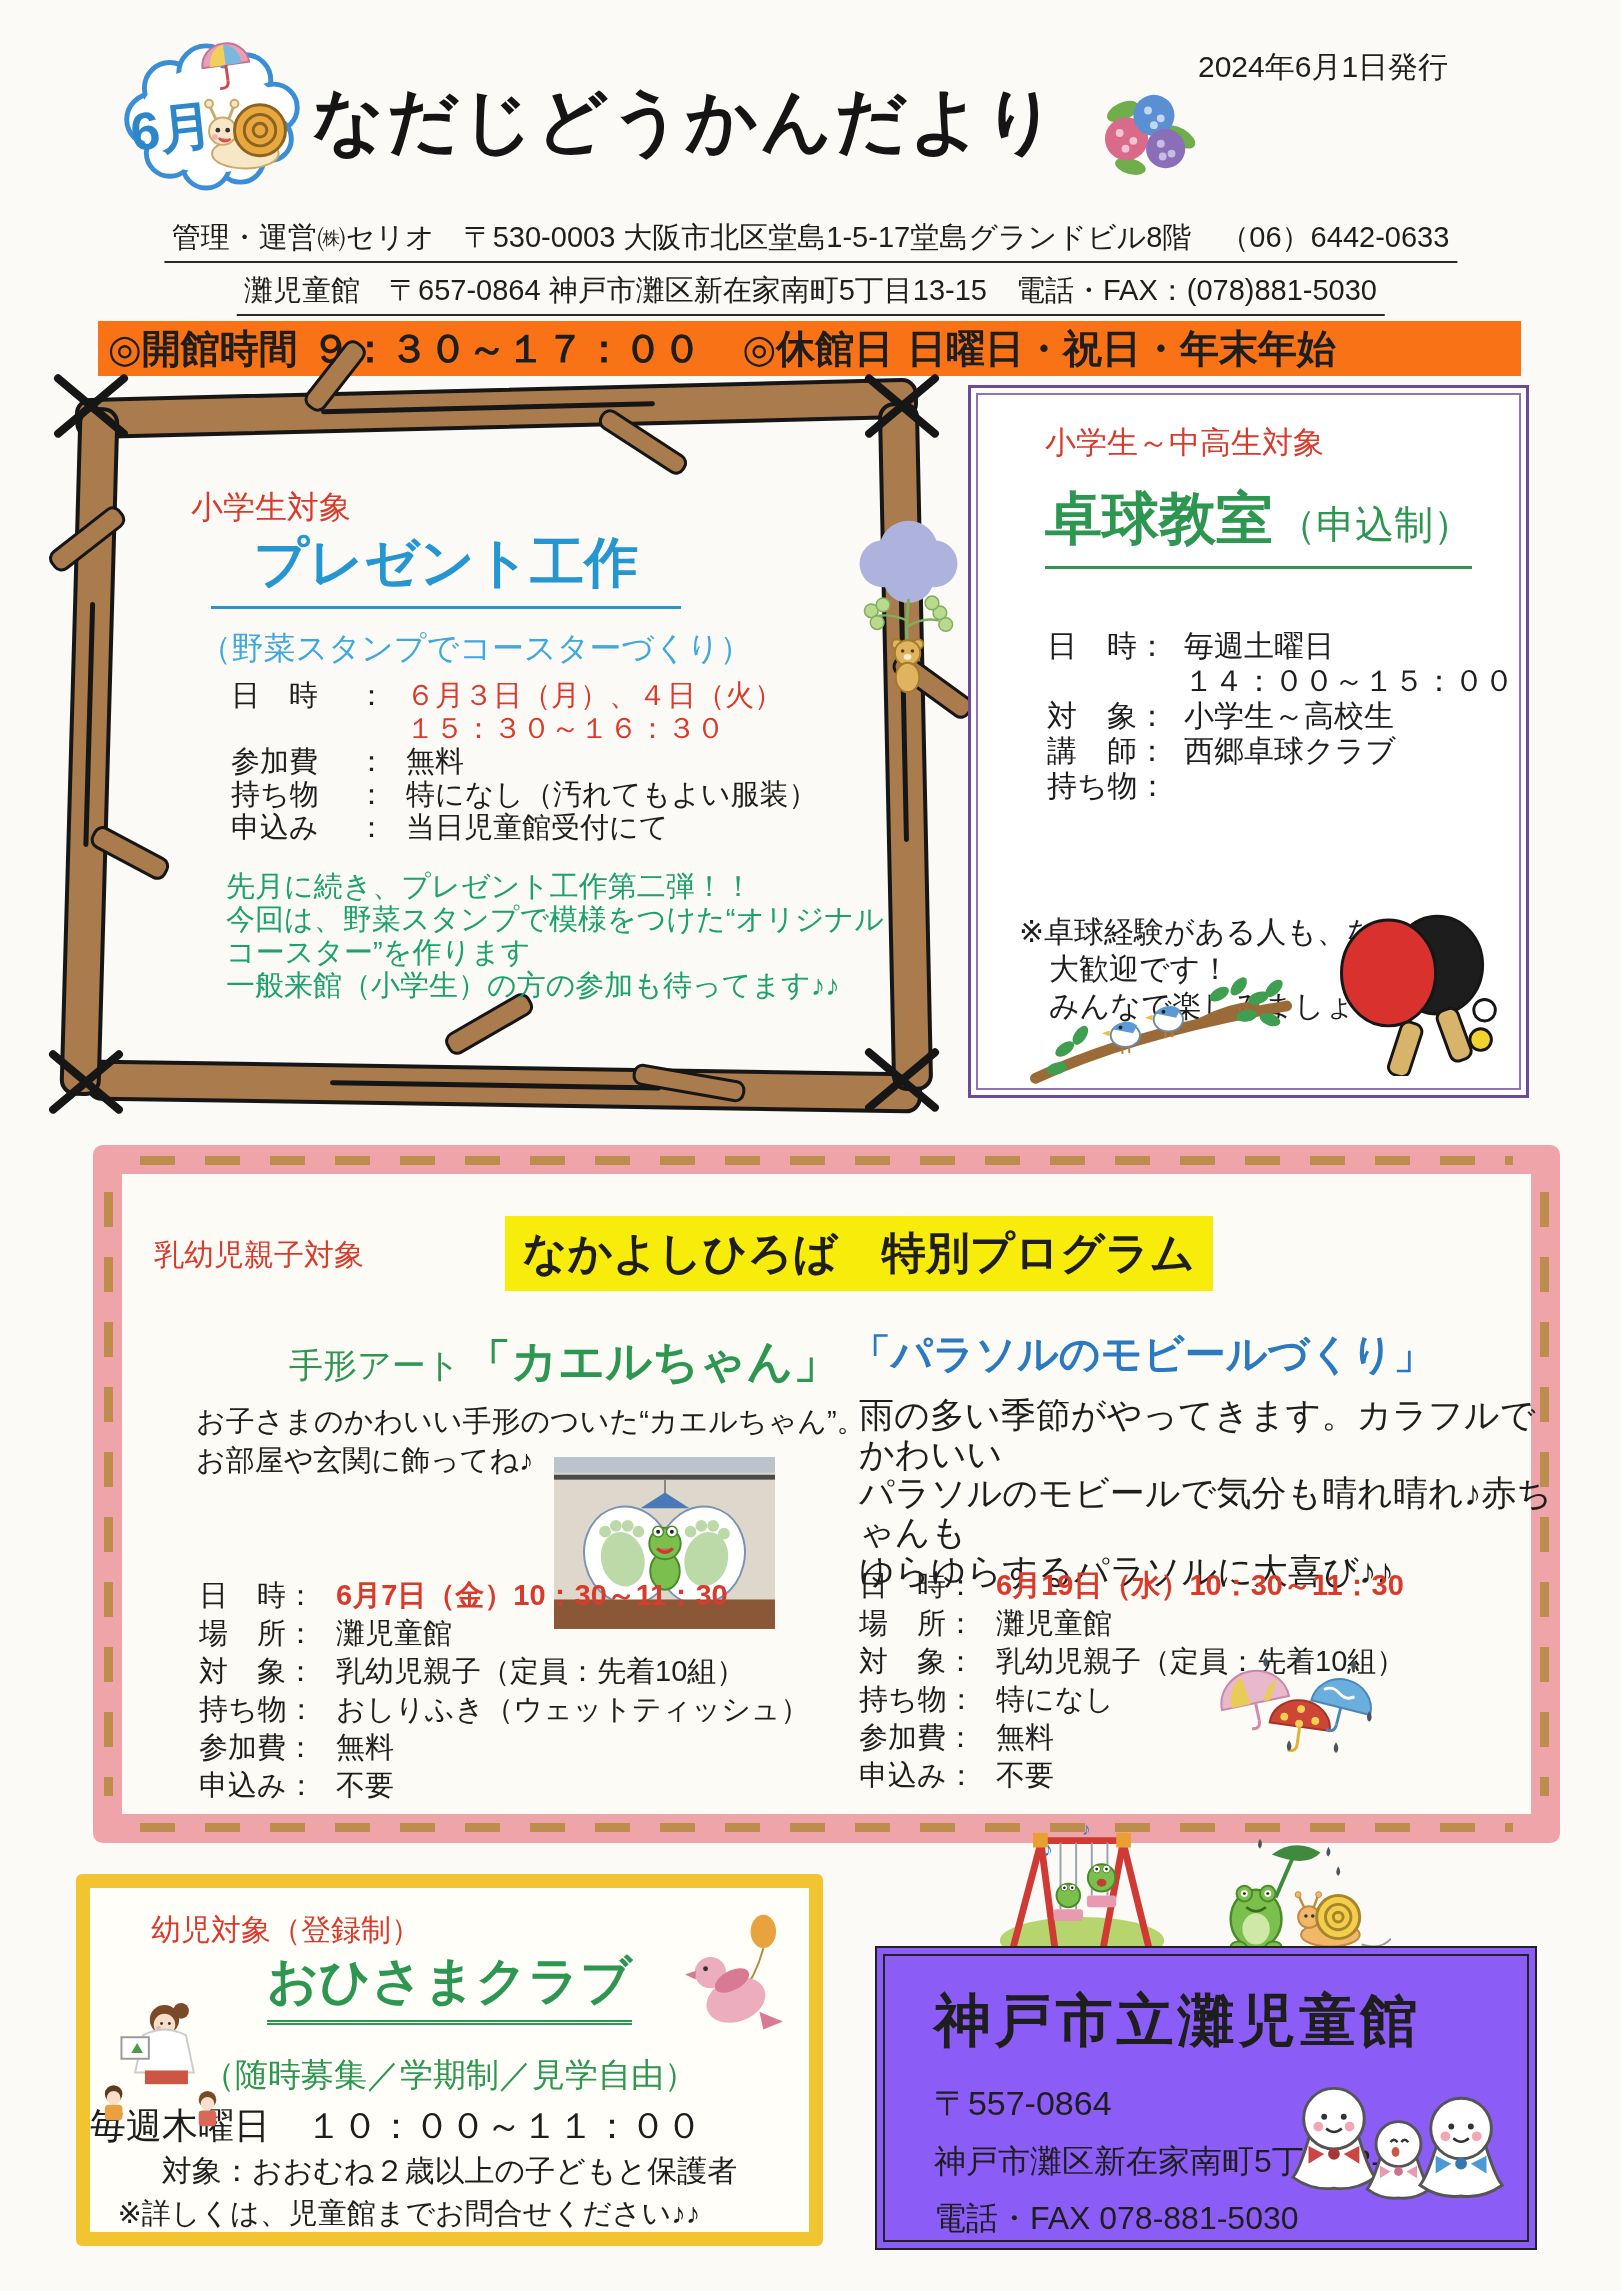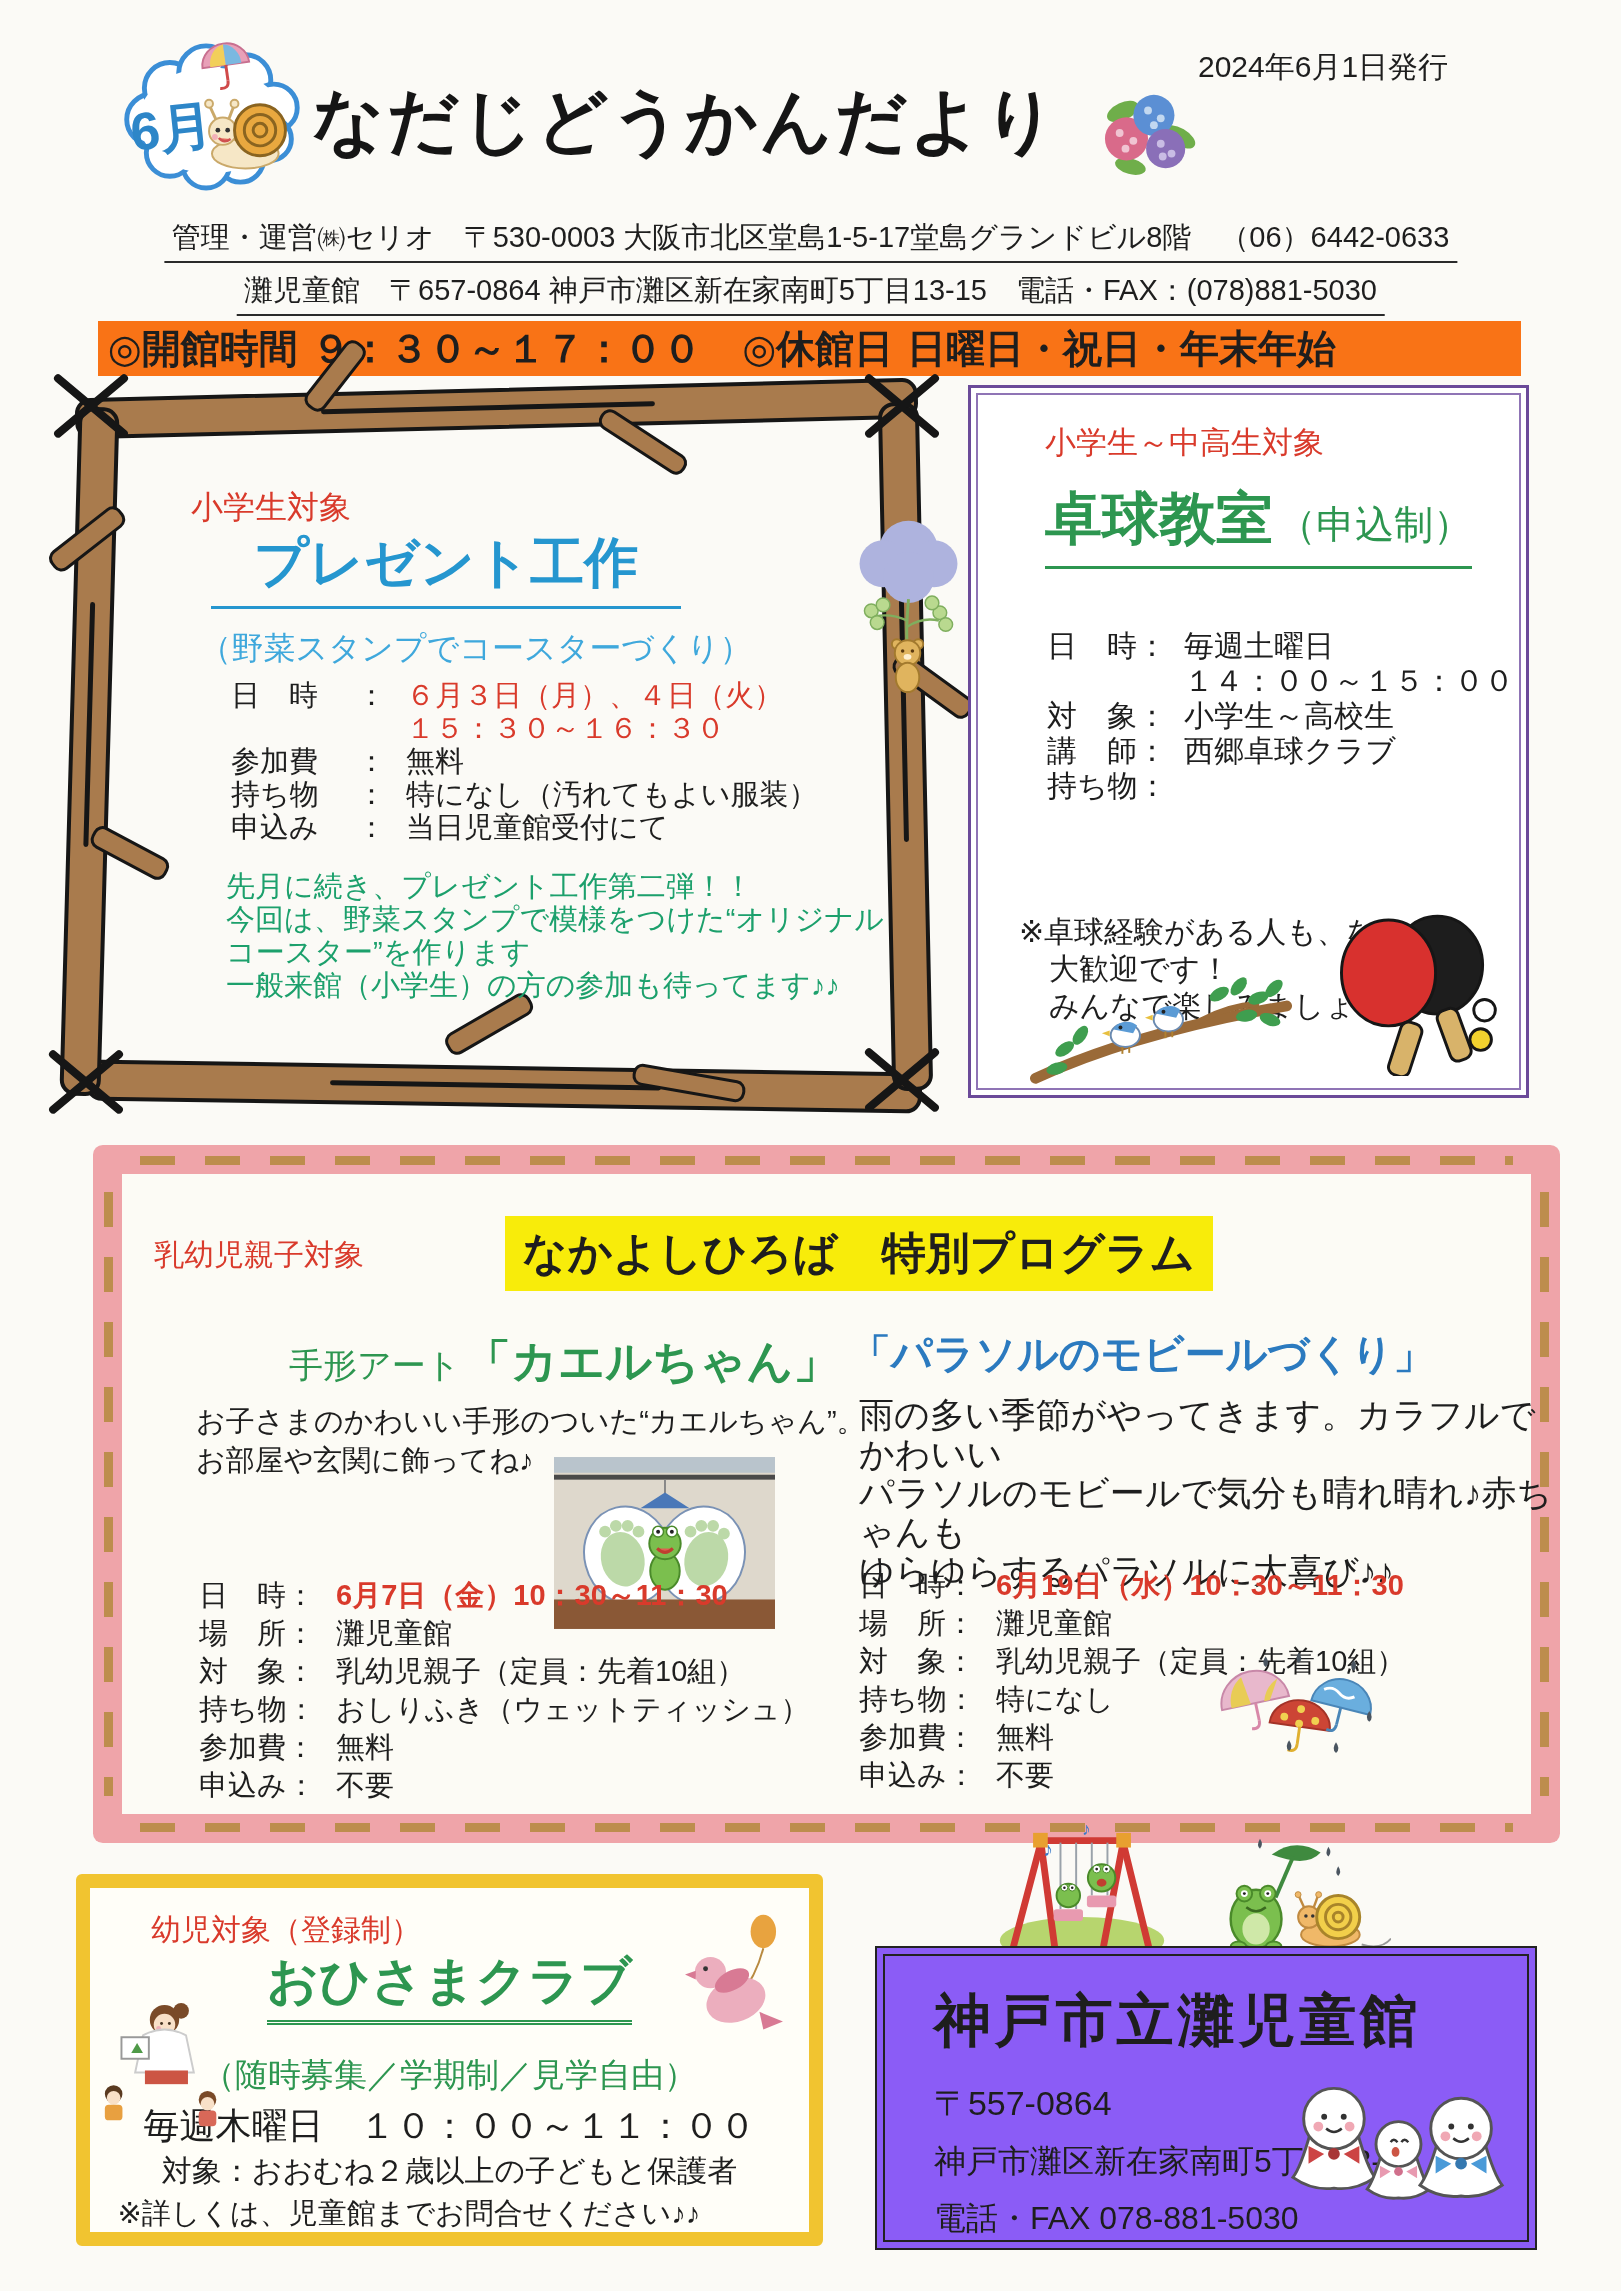--- a/index.html
+++ b/index.html
@@ -77,21 +77,21 @@
   .prow .lb{width:137px;flex:none;}
 
   
   .oh-frame{left:76px;top:1874px;width:747px;height:372px;border:14.7px solid #f1c430;border-radius:5.9px;
         background:#fffef8;box-sizing:border-box;}
   .oh-aud{left:61px;top:21.6px;font-size:30px;}
   .oh-title-row{left:0;top:59px;width:100%;text-align:center;}
   .oh-title{display:inline-block;font-size:51px;font-weight:bold;color:#2d9650;
         border-bottom:5.9px double #2d9650;padding-bottom:3.9px;}
   .oh-sub{left:0;top:165px;width:100%;text-align:center;font-size:33px;color:#2d9650;}
-  .oh-sched{left:0;top:214px;width:100%;text-align:center;font-size:36px;}
+  .oh-sched{left:0;top:214px;width:100%;font-size:36px;}
   .oh-target{left:0;top:263px;width:100%;text-align:center;font-size:30px;}
   .oh-note{left:27.4px;top:306px;font-size:29px;}
 
   
   .fac-box{left:875px;top:1946px;width:662px;height:304px;border:2.9px solid #222;background:#8b5cf6;
         padding:5.9px;box-sizing:border-box;}
   .fac-inner{position:relative;border:2px solid #222;width:100%;height:100%;box-sizing:border-box;}
   .fac-name{left:49px;top:27.4px;font-size:57px;font-weight:800;letter-spacing:3.9px;}
   .fac-postal{left:49px;top:125px;font-size:34px;}
   .fac-addr{left:49px;top:184px;font-size:32px;}

